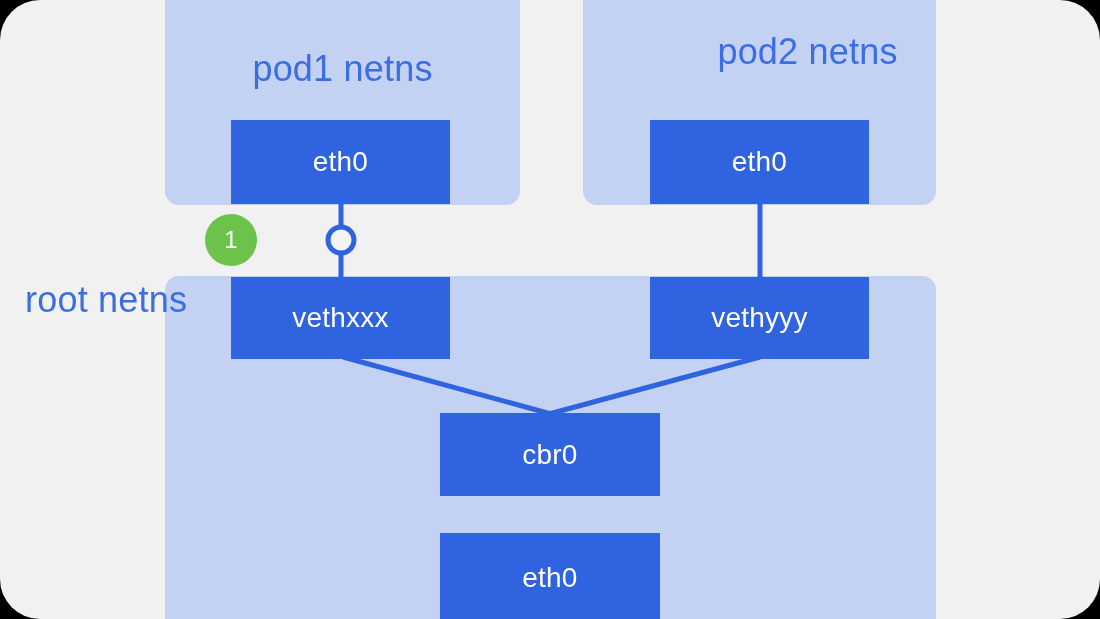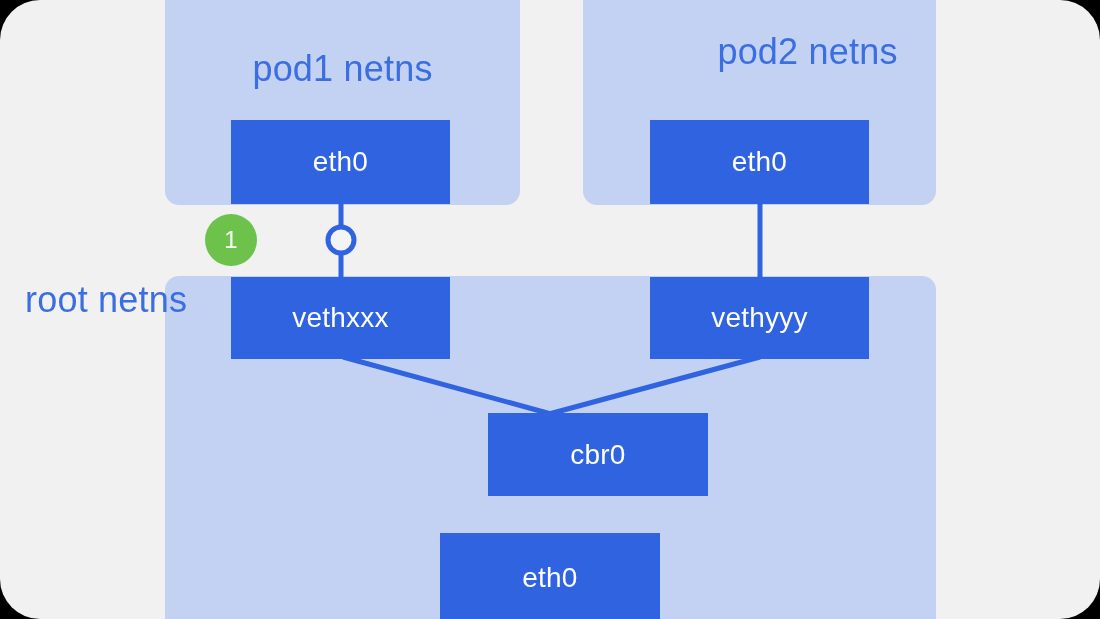--- a/index.html
+++ b/index.html
@@ -85,21 +85,21 @@
     align-items: center;
     justify-content: center;
     box-sizing: border-box;
     z-index: 3;
     letter-spacing: 0.2px;
   }
   #box-pod1-eth0   { left: 231px; top: 120px; width: 219px; height: 84px; }
   #box-pod2-eth0   { left: 650px; top: 120px; width: 219px; height: 84px; }
   #box-vethxxx     { left: 231px; top: 277px; width: 219px; height: 82px; }
   #box-vethyyy     { left: 650px; top: 277px; width: 219px; height: 82px; }
-  #box-cbr0        { left: 440px; top: 413px; width: 220px; height: 83px; margin-left: 48px; }
+  #box-cbr0        { left: 440px; top: 413px; width: 220px; height: 83px; }
   #box-root-eth0   { left: 440px; top: 533px; width: 220px; height: 90px; }
 
   
   #links {
     position: absolute;
     left: 0;
     top: 0;
     width: 1100px;
     height: 619px;
     z-index: 2;

